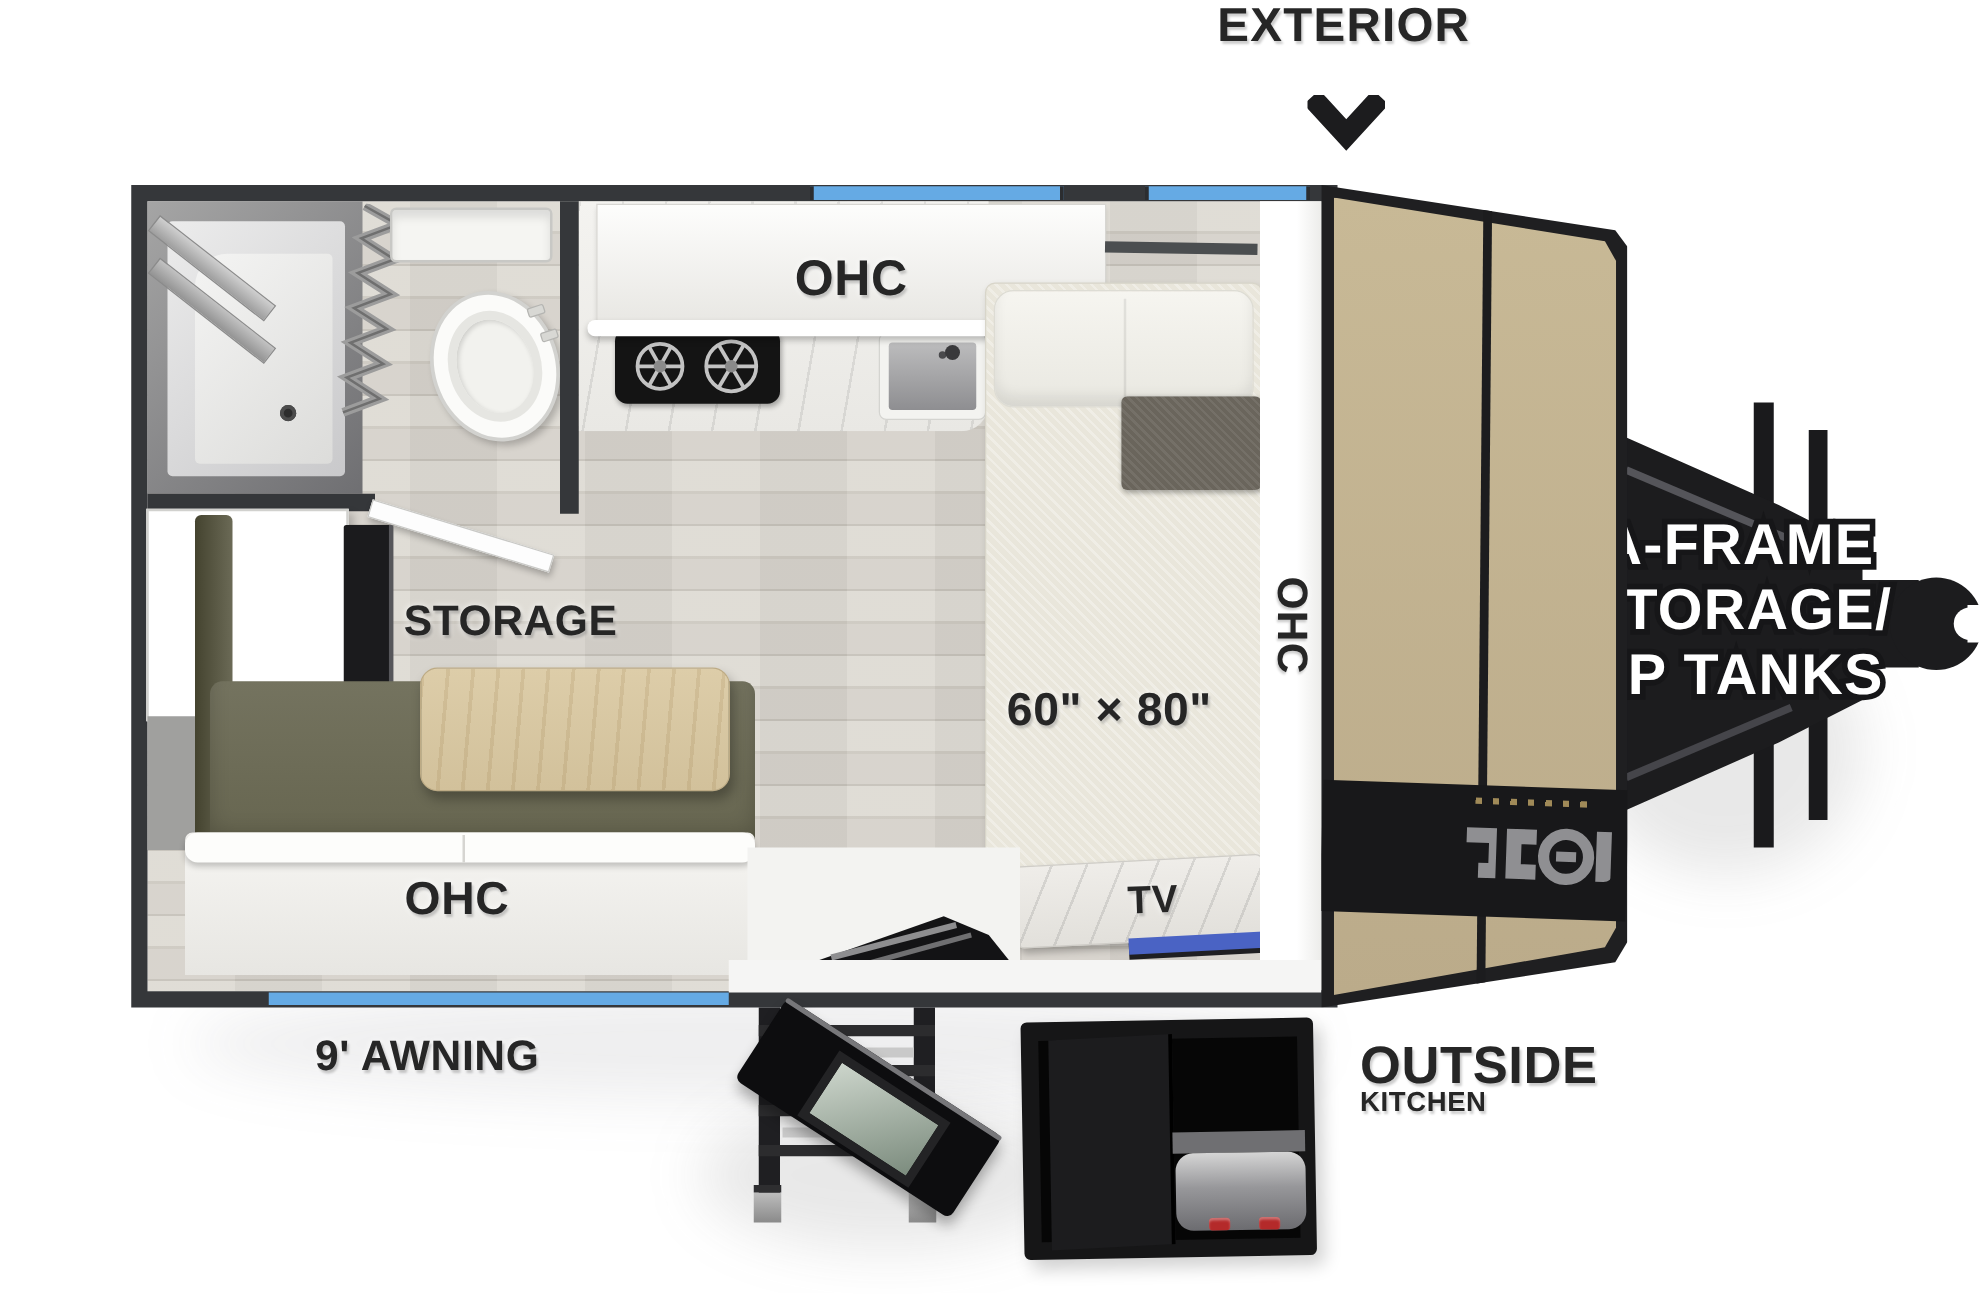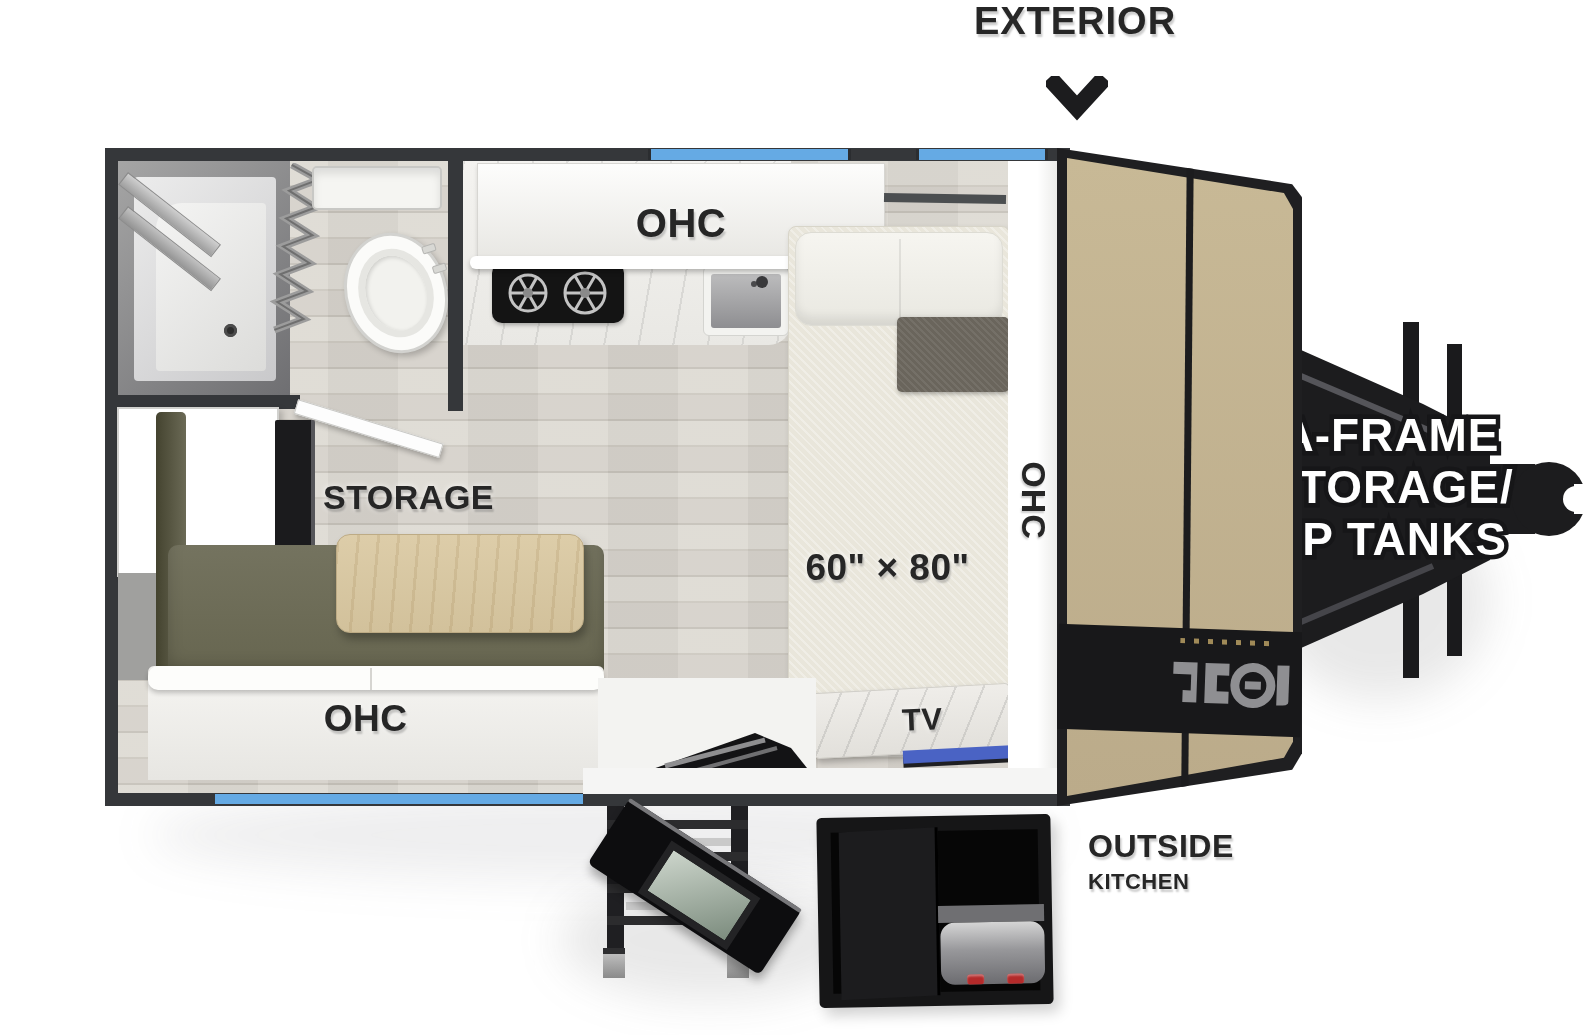--- a/index.html
+++ b/index.html
@@ -325,17 +325,18 @@
         </g>
       </svg>
     </div>
   </div>
 
   <div class="lbl center" style="left:940px;top:0px;width:270px;font-size:38px;letter-spacing:1px;">EXTERIOR</div>
   <svg class="abs" style="left:1046px;top:76px;" width="62" height="46">
     <polyline class="chev" points="9,8 31,32 53,8"></polyline>
   </svg>
 
-
-  <div class="lbl" style="left:1088px;top:828px;font-size:32px;">OUTSIDE</div>
+  <div class="lbl" style="left:252px;top:826px;font-size:34px;">9' AWNING</div>
+
+  <div class="lbl" style="left:1088px;top:828px;font-size:42px;">OUTSIDE</div>
   <div class="lbl" style="left:1088px;top:869px;font-size:22px;">KITCHEN</div>
 
 </div>
 
 </body></html>

